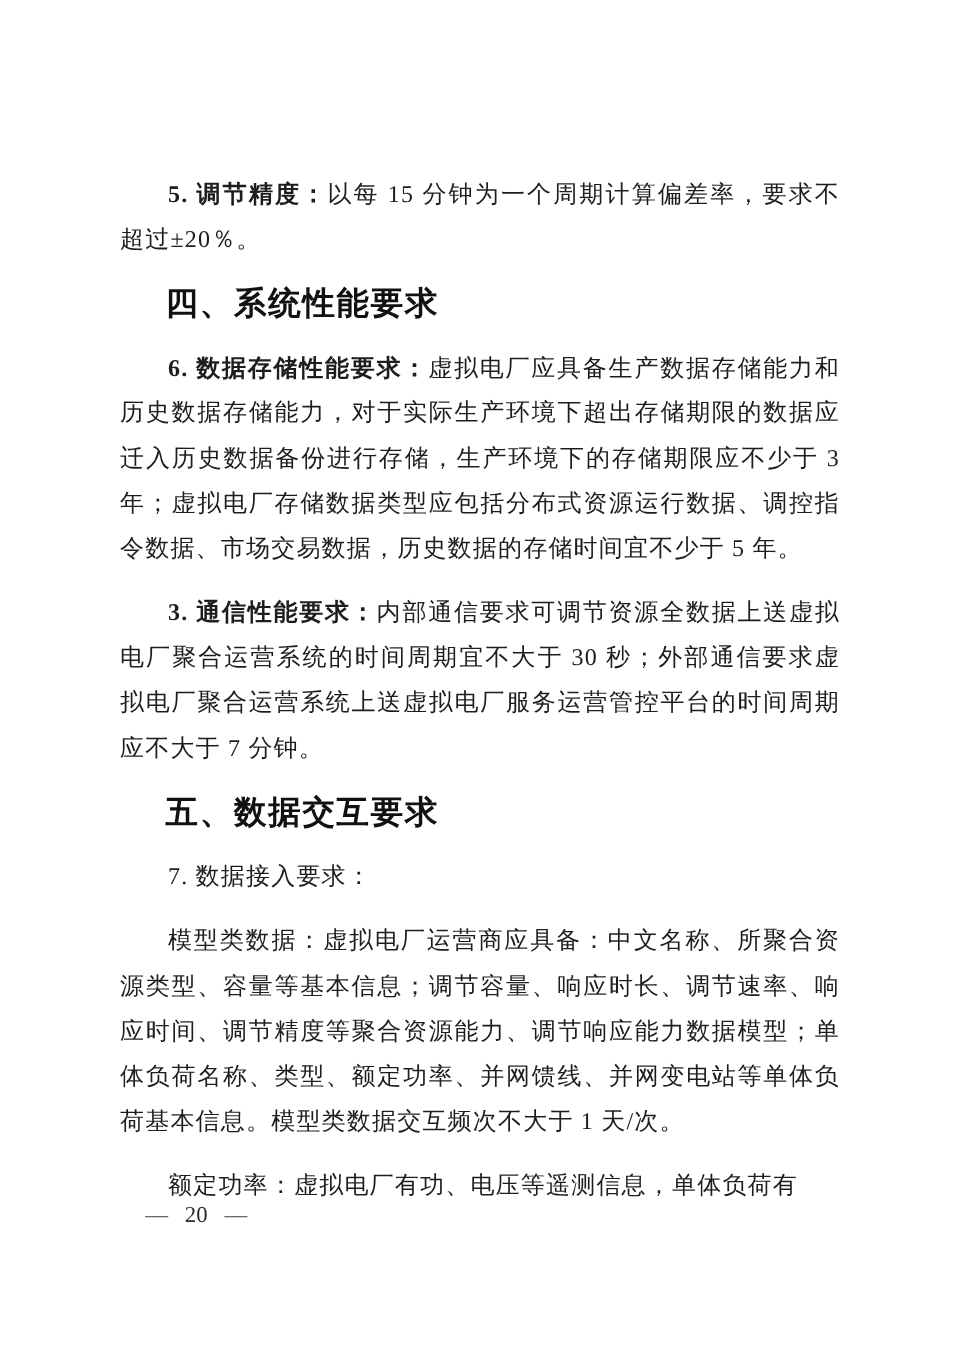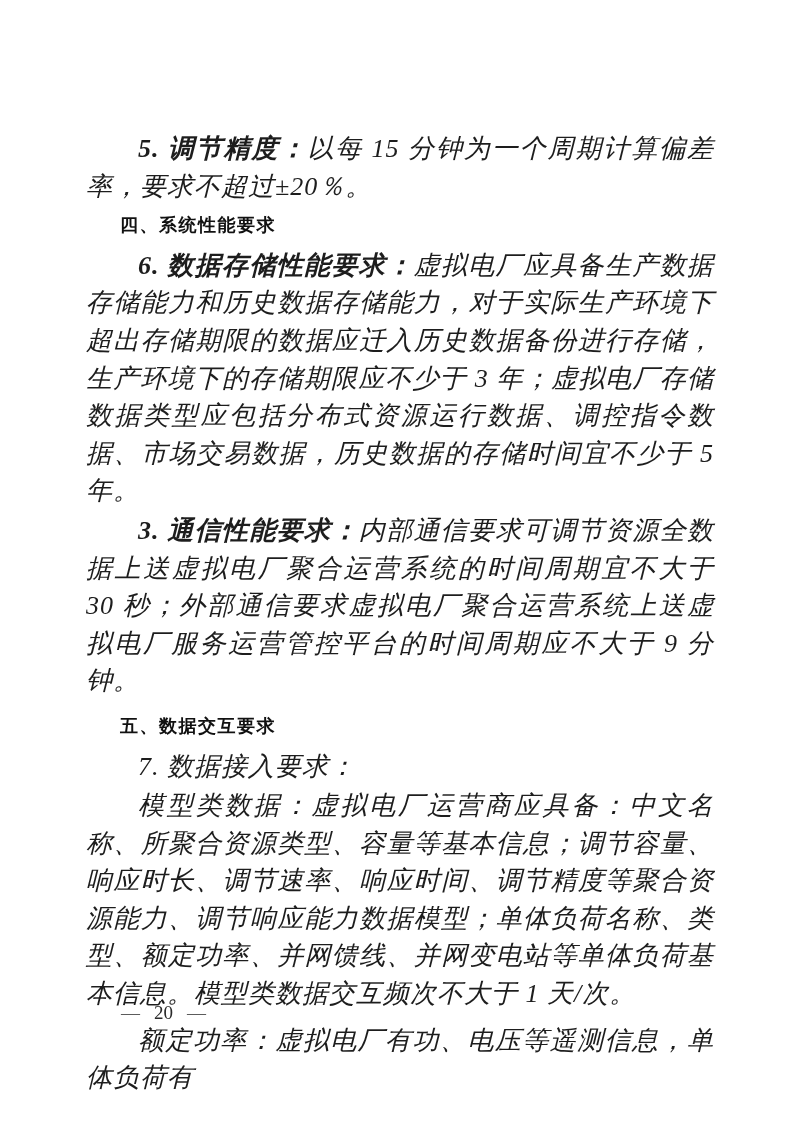--- a/index.html
+++ b/index.html
@@ -17,38 +17,37 @@
     font-family: "Liberation Serif", "DejaVu Serif", serif;
     color: #1d1d1d;
   }
   .content {
     position: absolute;
     left: 84px;
     top: 128px;
     width: 632px;
   }
   .para {
-    margin: 2px;
-    font-size: 26px;
+    margin: 16px;
+    font-size: 20px;
     line-height: 37.6px;
     text-align: justify;
     text-justify: inter-character;
     text-indent: 2em;
     letter-spacing: 1px;
     font-weight: 400;
-    font-style: italic;
   }
   .para .lead {
     font-weight: 700;
   }
   .heading {
     margin: 0;
     font-family: "Liberation Sans", "DejaVu Sans", sans-serif;
     font-weight: 700;
-    font-size: 18px;
+    font-size: 27px;
     line-height: 37.6px;
     text-indent: 2em;
     letter-spacing: 1.5px;
     color: #111111;
   }
   .heading.gap-before { margin-top: 8px; }
   .para.gap-before { margin-top: 9px; }
   .footer {
     position: absolute;
     left: 121px;
@@ -71,21 +70,21 @@
 <div class="page">
   <div class="content">
 
     <p class="para"><span class="lead">5. 调节精度：</span><span>以每 15 分钟为一个周期计算偏差率，要求不超过±20％。</span></p>
 
     <h2 class="heading">四、系统性能要求</h2>
 
 
     <p class="para"><span class="lead">6. 数据存储性能要求：</span><span>虚拟电厂应具备生产数据存储能力和历史数据存储能力，对于实际生产环境下超出存储期限的数据应迁入历史数据备份进行存储，生产环境下的存储期限应不少于 3 年；虚拟电厂存储数据类型应包括分布式资源运行数据、调控指令数据、市场交易数据，历史数据的存储时间宜不少于 5 年。</span></p>
 
-    <p class="para"><span class="lead">3. 通信性能要求：</span><span>内部通信要求可调节资源全数据上送虚拟电厂聚合运营系统的时间周期宜不大于 30 秒；外部通信要求虚拟电厂聚合运营系统上送虚拟电厂服务运营管控平台的时间周期应不大于 9 分钟。</span></p>
+    <p class="para"><span class="lead">3. 通信性能要求：</span><span>内部通信要求可调节资源全数据上送虚拟电厂聚合运营系统的时间周期宜不大于 30 秒；外部通信要求虚拟电厂聚合运营系统上送虚拟电厂服务运营管控平台的时间周期应不大于 7 分钟。</span></p>
 
     <h2 class="heading gap-before">五、数据交互要求</h2>
 
     <p class="para">7. 数据接入要求：</p>
 
     <p class="para">模型类数据：虚拟电厂运营商应具备：中文名称、所聚合资源类型、容量等基本信息；调节容量、响应时长、调节速率、响应时间、调节精度等聚合资源能力、调节响应能力数据模型；单体负荷名称、类型、额定功率、并网馈线、并网变电站等单体负荷基本信息。模型类数据交互频次不大于 1 天/次。</p>
 
     <p class="para gap-before">额定功率：虚拟电厂有功、电压等遥测信息，单体负荷有</p>
 
   </div>

